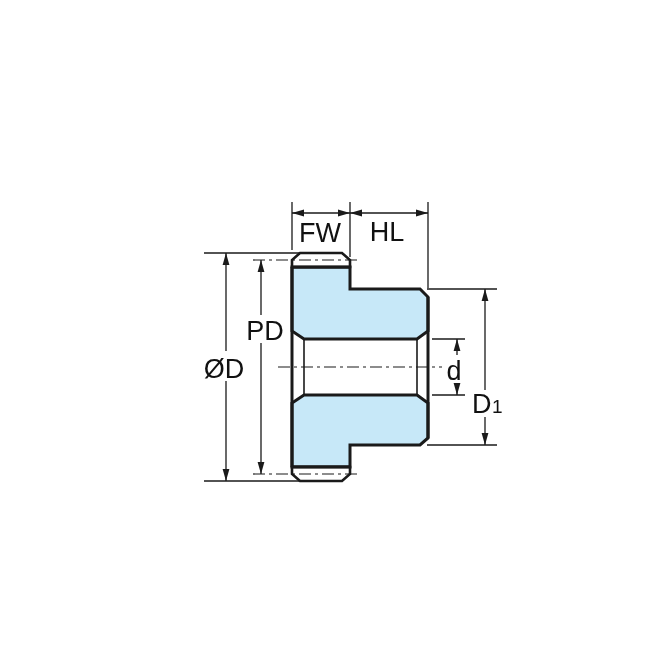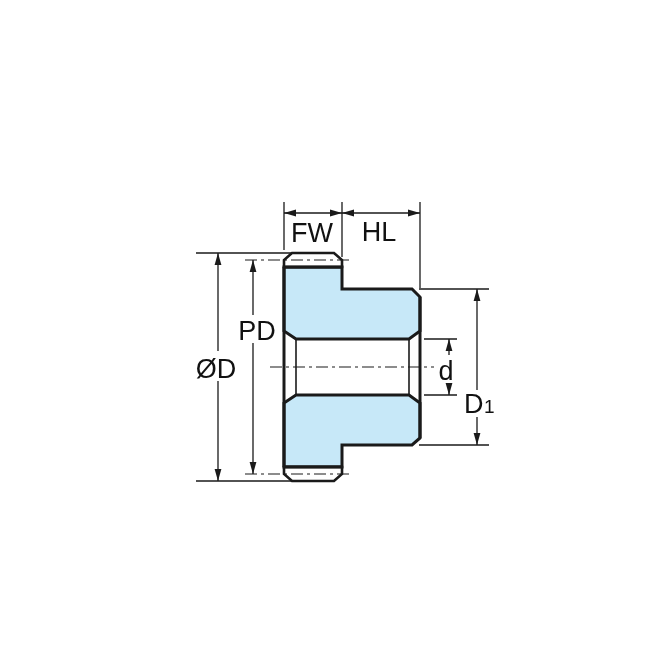--- a/index.html
+++ b/index.html
@@ -9,20 +9,21 @@
     height: 670px;
     background: #ffffff;
     font-family: "Liberation Sans", sans-serif;
     overflow: hidden;
   }
   #stage {
     position: relative;
     width: 564px;
     height: 670px;
     background: #ffffff;
+    margin-left: 8px;
   }
   svg { display: block; }
 
   .part     { stroke: #1a1a1a; stroke-width: 3;   stroke-linejoin: miter; }
   .tooth    { fill: #ffffff; stroke: #1a1a1a; stroke-width: 2.6; stroke-linejoin: miter; }
   .heavy    { stroke: #1a1a1a; stroke-width: 3;   fill: none; stroke-linecap: butt; }
   .inner    { stroke: #1a1a1a; stroke-width: 1.6; fill: none; }
   .thin     { stroke: #1a1a1a; stroke-width: 1.3; fill: none; stroke-linecap: butt; }
   .dashdot  { stroke: #1a1a1a; stroke-width: 1.2; fill: none; stroke-dasharray: 12 4 3 4; }
   .arrow    { fill: #1a1a1a; stroke: none; }

